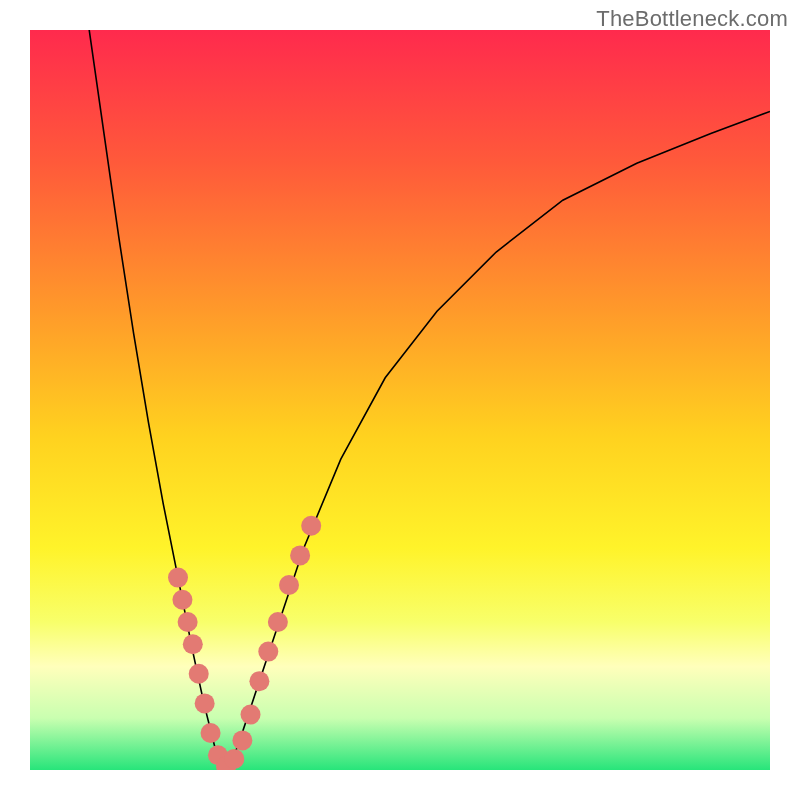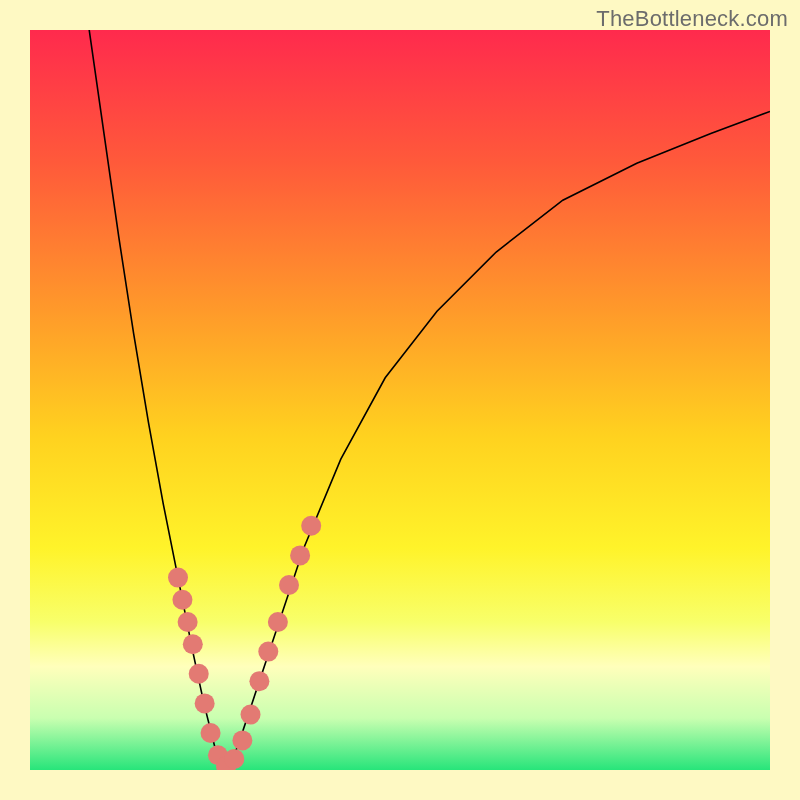--- a/index.html
+++ b/index.html
@@ -9,21 +9,21 @@
     height: 800px;
     overflow: hidden;
     background: #000;
     font-family: Arial, Helvetica, sans-serif;
   }
   .frame {
     position: absolute;
     top: 0; left: 0;
     width: 800px;
     height: 800px;
-    background: #fef9c3;
+    background: #ffffff;
   }
   .plot-area {
     position: absolute;
     top: 30px;
     left: 30px;
     width: 740px;
     height: 740px;
     overflow: hidden;
   }
   .watermark {

